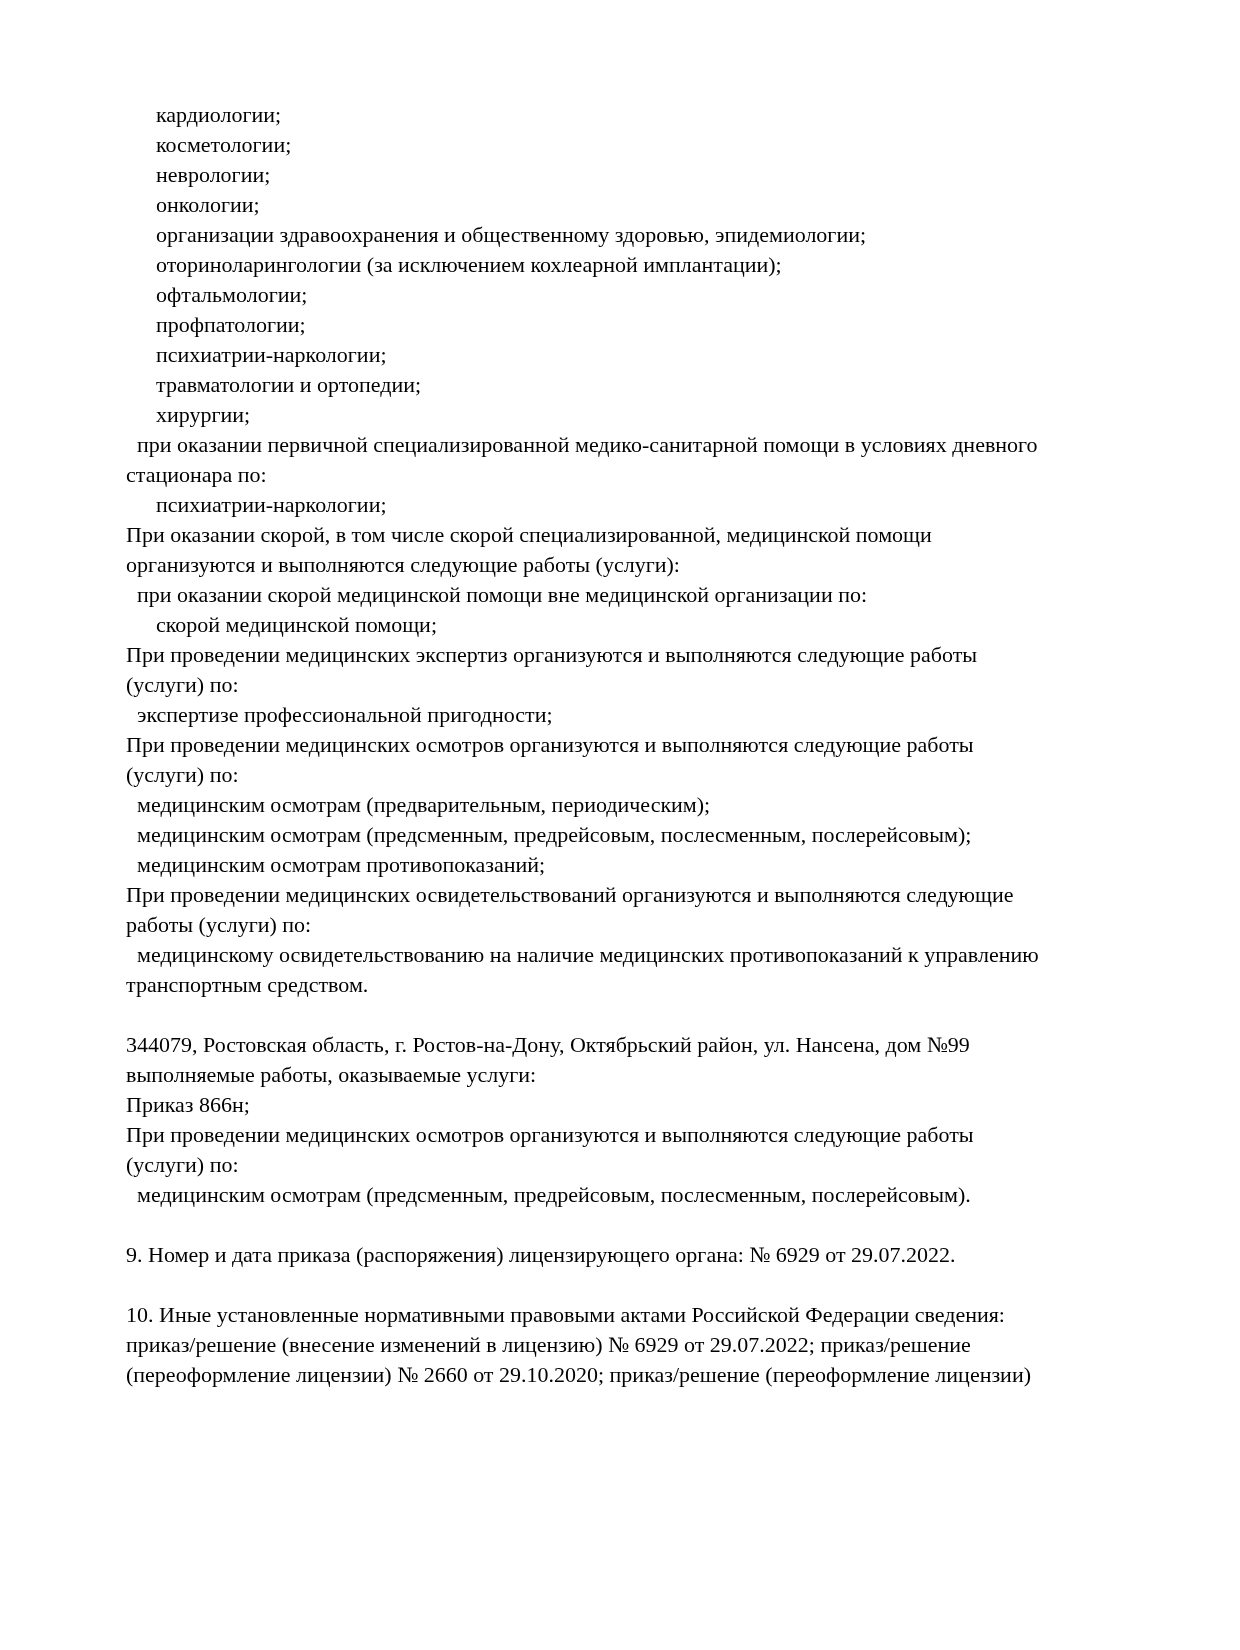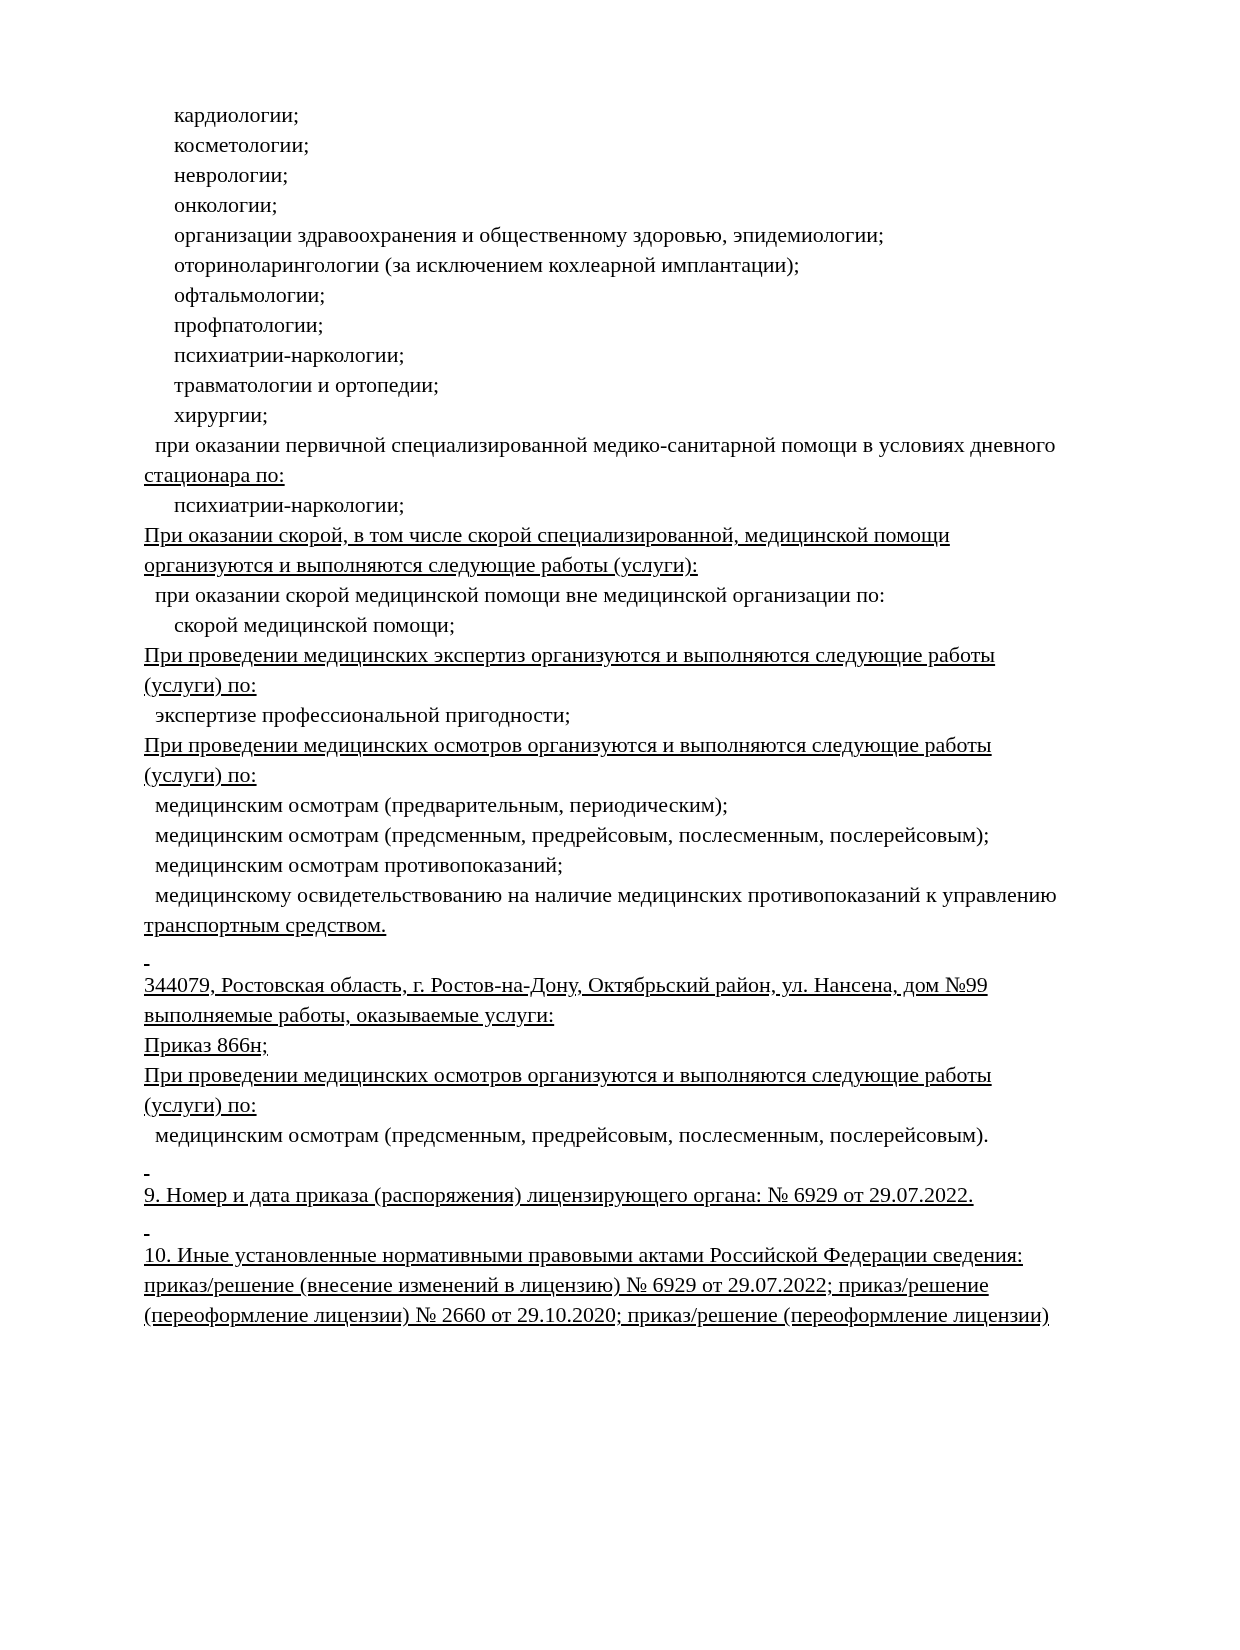--- a/index.html
+++ b/index.html
@@ -10,33 +10,33 @@
   .page {
     position: relative;
     width: 1240px;
     height: 1650px;
     background: #ffffff;
     overflow: hidden;
     box-sizing: border-box;
   }
   .doc-body {
     position: absolute;
-    left: 144px;
+    left: 126px;
     top: 100px;
     width: 1045px;
   }
   .text-line {
     font-family: "Liberation Serif", "DejaVu Serif", serif;
     font-size: 22px;
     line-height: 30px;
     color: #000000;
     white-space: pre;
     min-height: 30px;
   }
-  .indent-0 { padding-left: 0; text-decoration: underline; }
+  .indent-0 { padding-left: 0; }
   .indent-1 { padding-left: 11px; }
   .indent-2 { padding-left: 30px; }
 </style>
 </head>
 <body>
 
 <div class="page">
   <div class="doc-body">
       <div class="text-line indent-2">кардиологии;</div>
       <div class="text-line indent-2">косметологии;</div>
@@ -57,20 +57,22 @@
       <div class="text-line indent-1">при оказании скорой медицинской помощи вне медицинской организации по:</div>
       <div class="text-line indent-2">скорой медицинской помощи;</div>
       <div class="text-line indent-0">При проведении медицинских экспертиз организуются и выполняются следующие работы</div>
       <div class="text-line indent-0">(услуги) по:</div>
       <div class="text-line indent-1">экспертизе профессиональной пригодности;</div>
       <div class="text-line indent-0">При проведении медицинских осмотров организуются и выполняются следующие работы</div>
       <div class="text-line indent-0">(услуги) по:</div>
       <div class="text-line indent-1">медицинским осмотрам (предварительным, периодическим);</div>
       <div class="text-line indent-1">медицинским осмотрам (предсменным, предрейсовым, послесменным, послерейсовым);</div>
       <div class="text-line indent-1">медицинским осмотрам противопоказаний;</div>
+      <div class="text-line indent-0">При проведении медицинских освидетельствований организуются и выполняются следующие</div>
+      <div class="text-line indent-0">работы (услуги) по:</div>
       <div class="text-line indent-1">медицинскому освидетельствованию на наличие медицинских противопоказаний к управлению</div>
       <div class="text-line indent-0">транспортным средством.</div>
       <div class="text-line indent-0">&nbsp;</div>
       <div class="text-line indent-0">344079, Ростовская область, г. Ростов-на-Дону, Октябрьский район, ул. Нансена, дом №99</div>
       <div class="text-line indent-0">выполняемые работы, оказываемые услуги:</div>
       <div class="text-line indent-0">Приказ 866н;</div>
       <div class="text-line indent-0">При проведении медицинских осмотров организуются и выполняются следующие работы</div>
       <div class="text-line indent-0">(услуги) по:</div>
       <div class="text-line indent-1">медицинским осмотрам (предсменным, предрейсовым, послесменным, послерейсовым).</div>
       <div class="text-line indent-0">&nbsp;</div>

